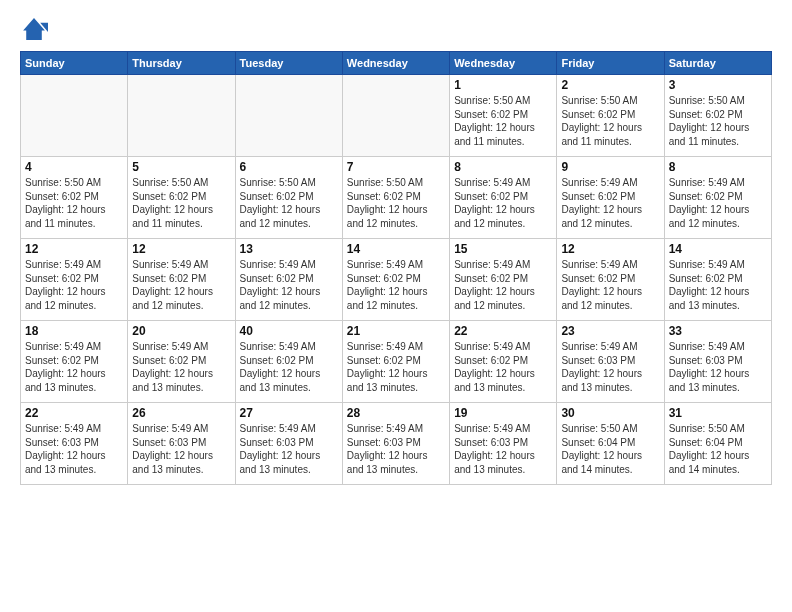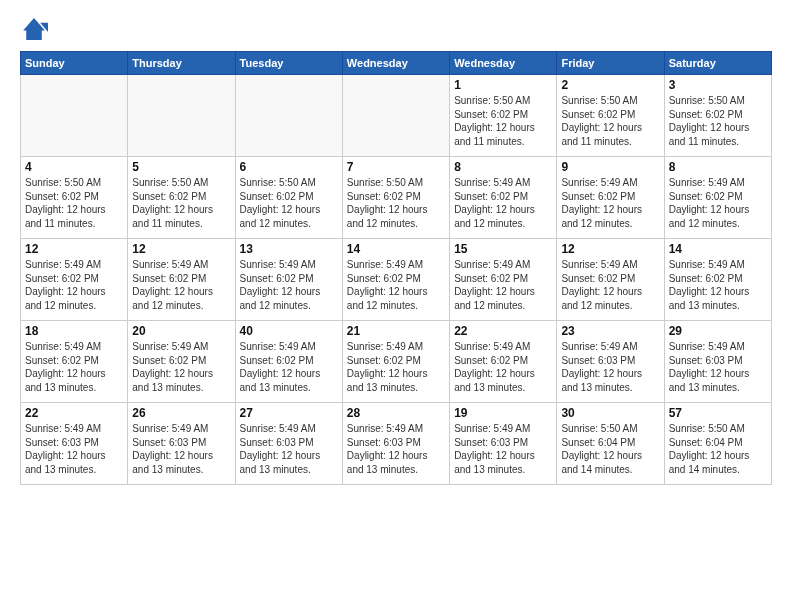--- a/index.html
+++ b/index.html
@@ -222,21 +222,21 @@
           </td>
           <td>
             <div class="day-num">22</div>
             <div class="cell-text">Sunrise: 5:49 AM<br>Sunset: 6:02 PM<br>Daylight: 12 hours and 13 minutes.</div>
           </td>
           <td>
             <div class="day-num">23</div>
             <div class="cell-text">Sunrise: 5:49 AM<br>Sunset: 6:03 PM<br>Daylight: 12 hours and 13 minutes.</div>
           </td>
           <td>
-            <div class="day-num">29</div>
+            <div class="day-num">33</div>
             <div class="cell-text">Sunrise: 5:49 AM<br>Sunset: 6:03 PM<br>Daylight: 12 hours and 13 minutes.</div>
           </td>
         </tr>
         <tr>
           <td>
             <div class="day-num">22</div>
             <div class="cell-text">Sunrise: 5:49 AM<br>Sunset: 6:03 PM<br>Daylight: 12 hours and 13 minutes.</div>
           </td>
           <td>
             <div class="day-num">26</div>
@@ -252,19 +252,19 @@
           </td>
           <td>
             <div class="day-num">19</div>
             <div class="cell-text">Sunrise: 5:49 AM<br>Sunset: 6:03 PM<br>Daylight: 12 hours and 13 minutes.</div>
           </td>
           <td>
             <div class="day-num">30</div>
             <div class="cell-text">Sunrise: 5:50 AM<br>Sunset: 6:04 PM<br>Daylight: 12 hours and 14 minutes.</div>
           </td>
           <td>
-            <div class="day-num">57</div>
+            <div class="day-num">31</div>
             <div class="cell-text">Sunrise: 5:50 AM<br>Sunset: 6:04 PM<br>Daylight: 12 hours and 14 minutes.</div>
           </td>
         </tr>
       </tbody>
   </table>
 </div>
 
 </body></html>

